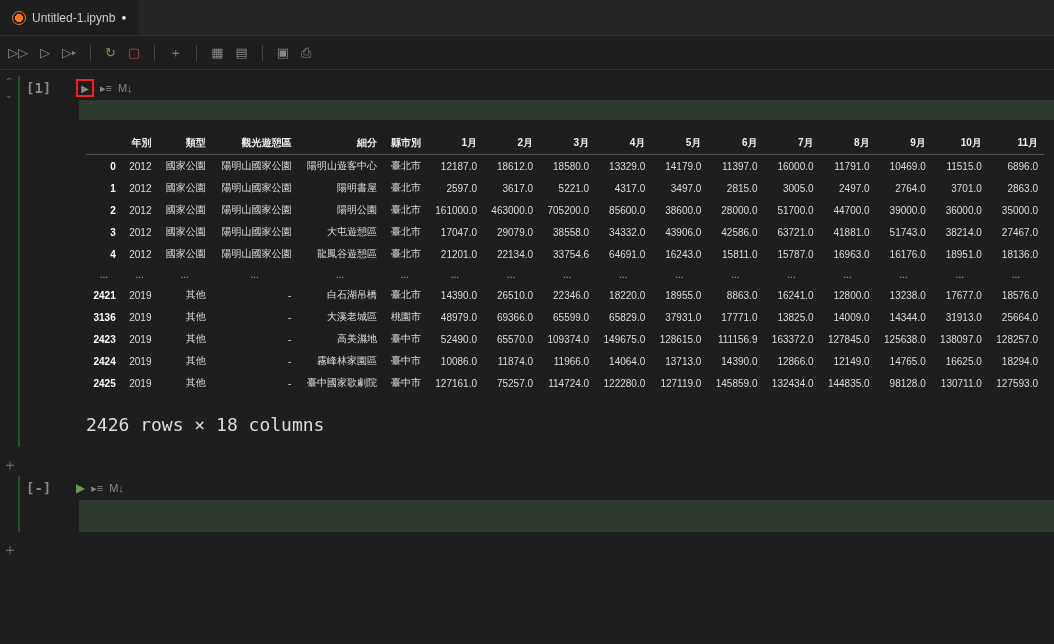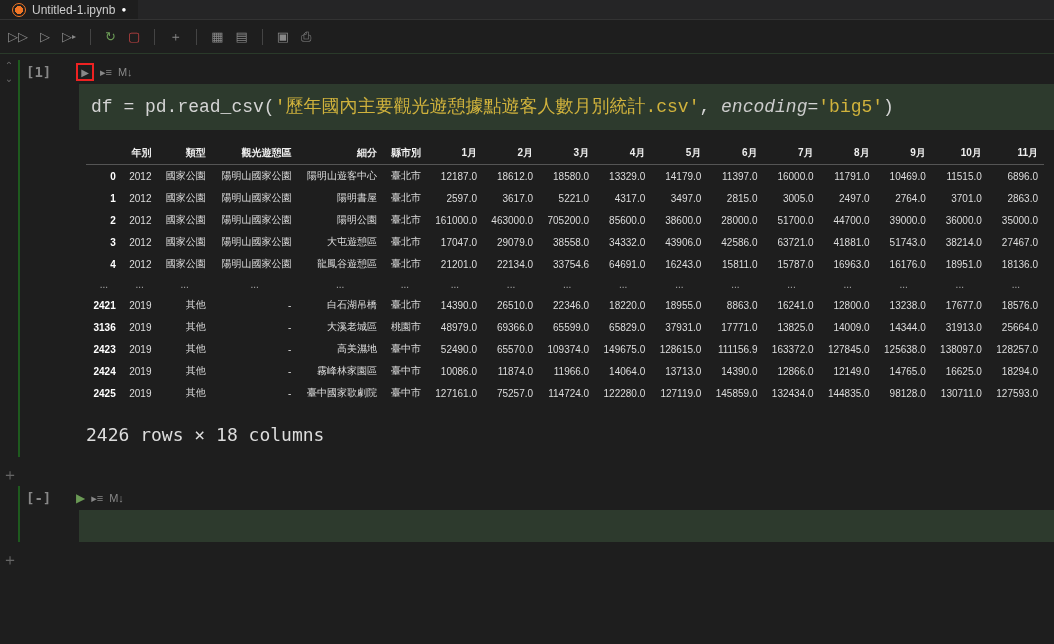--- a/index.html
+++ b/index.html
@@ -6,21 +6,21 @@
 body {
   font-family: "Segoe UI", Arial, sans-serif;
   background: #1e1e1e;
   color: #d4d4d4;
   width: 1054px;
   height: 644px;
   overflow: hidden;
   font-size: 13px;
 }
 .tab-bar {
-  height: 20px;
+  height: 36px;
   background: #252526;
   display: flex;
   align-items: center;
   border-bottom: 1px solid #333;
 }
 .tab {
   display: flex;
   align-items: center;
   padding: 0 12px;
   height: 100%;
@@ -179,23 +179,20 @@
   <div class="cell">
     <div class="cell-header">
       <span class="exec-label">[1]</span>
       <span class="run-box">
         <span class="play-tri">▶</span>
       </span>
       <span class="mini-icon">▸≡</span>
       <span class="mini-icon">M↓</span>
     </div>
     <div class="code-area">
-      <div>
-        <span class="tok-plain">df = pd.read_csv(</span><span class="tok-str">'歷年國內主要觀光遊憩據點遊客人數月別統計.csv'</span><span class="tok-plain">, </span><span class="tok-arg">encoding</span><span class="tok-plain">=</span><span class="tok-str">'big5'</span><span class="tok-plain">)</span>
-      </div>
     </div>
 
     <div class="output">
       <table>
         <thead>
             <tr id="thead-row">
               <th class="idx"></th>
               <th>年別</th>
               <th>類型</th>
               <th>觀光遊憩區</th>

